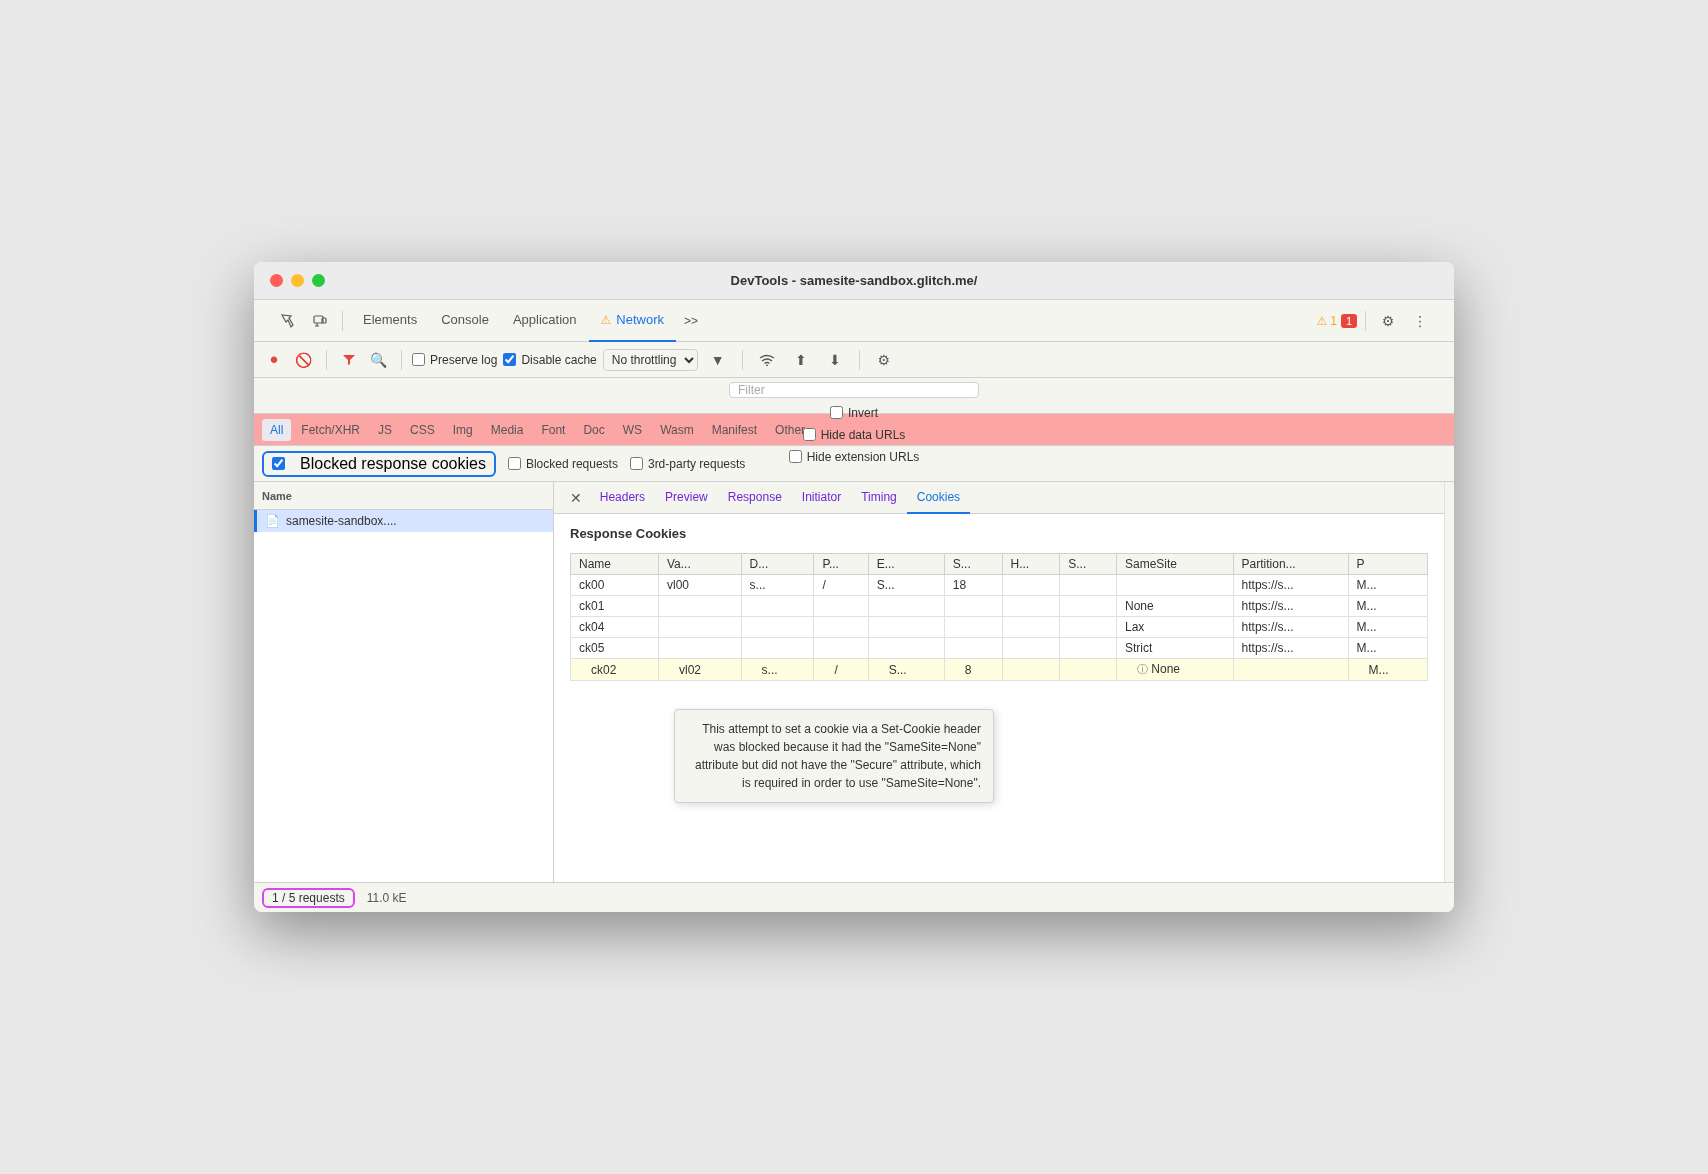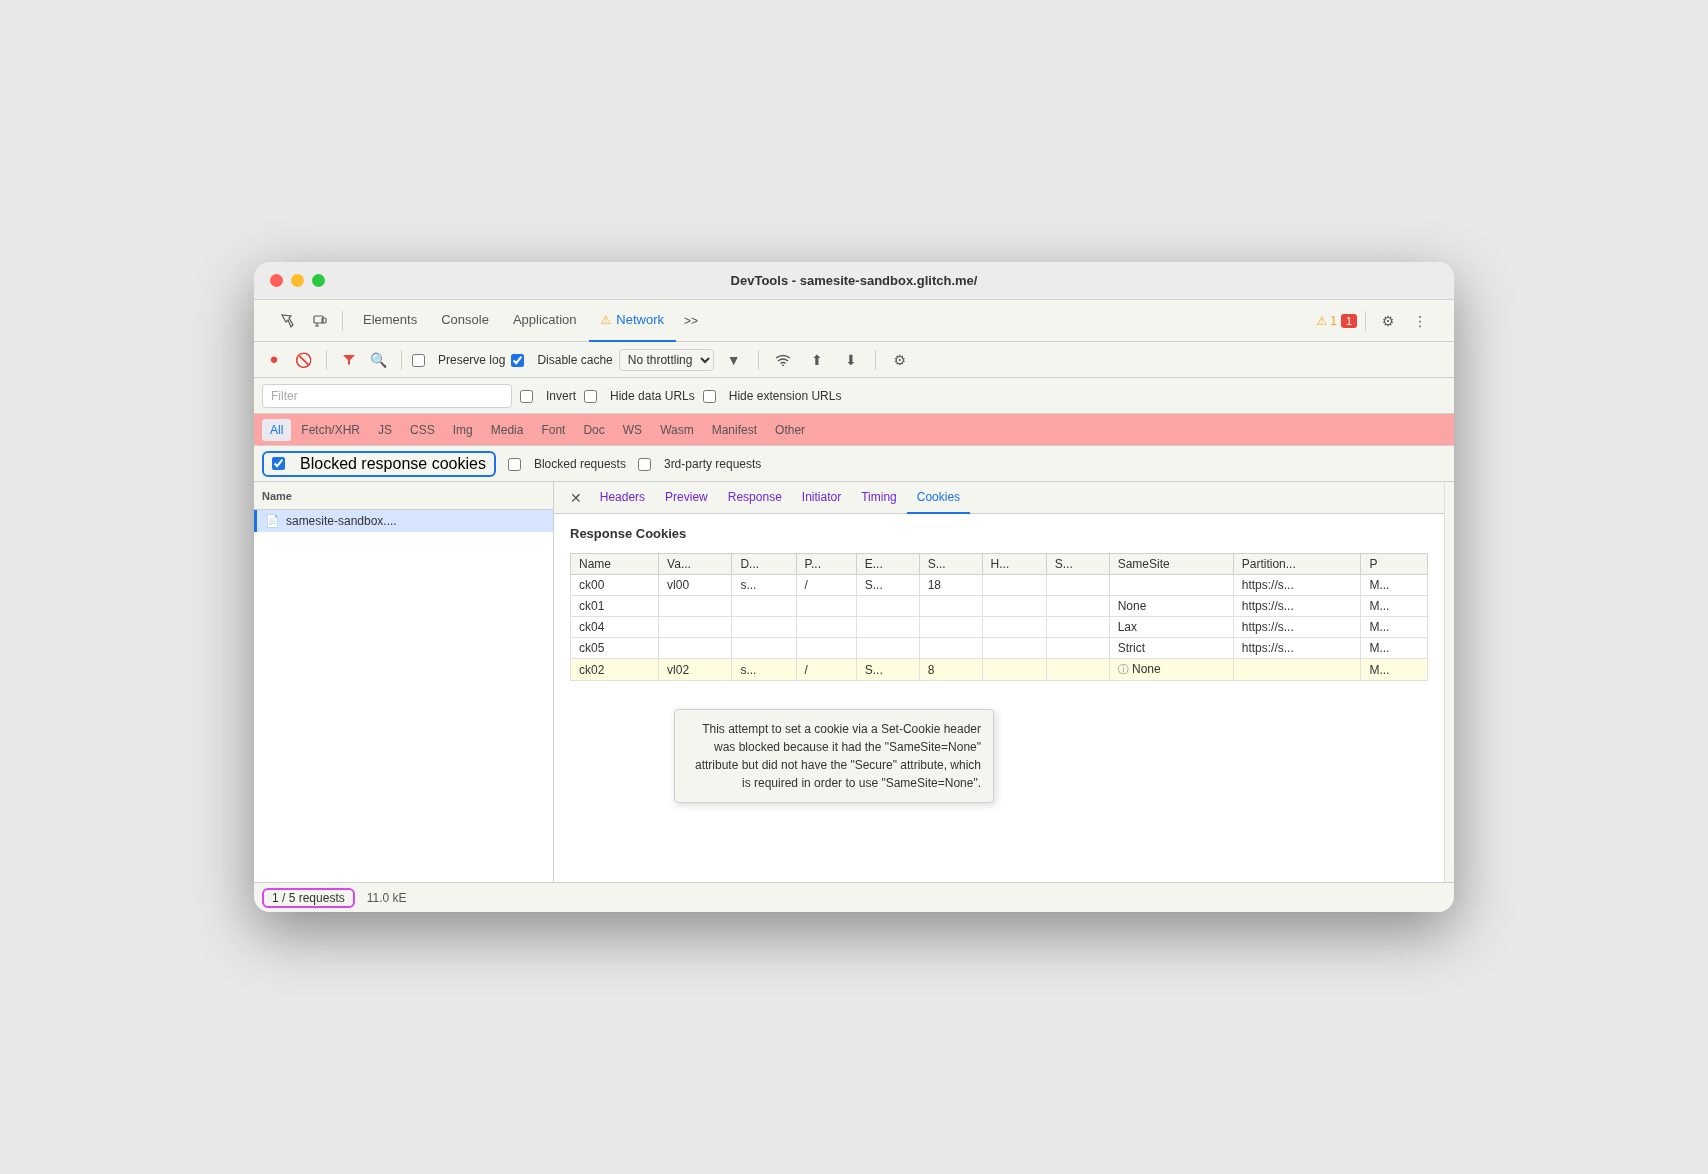--- a/index.html
+++ b/index.html
@@ -7,21 +7,21 @@
       background: #e8e8e8;
       display: flex;
       justify-content: center;
       align-items: center;
       min-height: 100vh;
       font-family: -apple-system, BlinkMacSystemFont, 'Segoe UI', sans-serif;
     }
     .window {
       width: 1200px;
       background: #f5f5f0;
-      border-radius: 16px;
+      border-radius: 8px;
       box-shadow: 0 20px 60px rgba(0,0,0,0.4);
       overflow: hidden;
     }
     .title-bar {
       background: #ececec;
       padding: 12px 16px;
       display: flex;
       align-items: center;
       border-bottom: 1px solid #d0d0d0;
       position: relative;
@@ -139,22 +139,22 @@
       align-items: center;
       justify-content: center;
       border-radius: 4px;
       cursor: pointer;
       color: #5a5a5a;
       font-size: 14px;
     }
     .toolbar-btn.record { color: #e8453c; }
     .checkbox-label {
       display: flex;
-      align-items: flex-end;
-      gap: 13px;
+      align-items: flex-start;
+      gap: 5px;
       font-size: 12px;
       color: #333;
       cursor: pointer;
     }
     .checkbox-label input { cursor: pointer; }
     .checkbox-blue {
       accent-color: #1a73e8;
     }
     .select-throttle {
       font-size: 12px;
@@ -167,20 +167,21 @@
     }
     
     .filter-bar {
       display: flex;
       align-items: center;
       background: #f5f5f0;
       border-bottom: 1px solid #d0d0d0;
       padding: 4px 8px;
       gap: 8px;
       height: 36px;
+      flex-direction: column;
     }
     .filter-input {
       width: 250px;
       height: 24px;
       border: 1px solid #d0d0d0;
       border-radius: 4px;
       padding: 0 8px;
       font-size: 12px;
       background: white;
       color: #333;
@@ -339,20 +340,21 @@
       padding: 3px 8px;
       border: 1px solid #e0e0e0;
       color: #333;
       white-space: nowrap;
     }
     .cookies-table tr.highlighted {
       background: #fffde0;
     }
     .cookies-table tr.highlighted td {
       background: #fffde0;
+      padding-left: 20px;
     }
     .info-icon {
       color: #888;
       font-size: 11px;
     }
     
     .tooltip-overlay {
       position: absolute;
       top: 195px;
       left: 120px;

